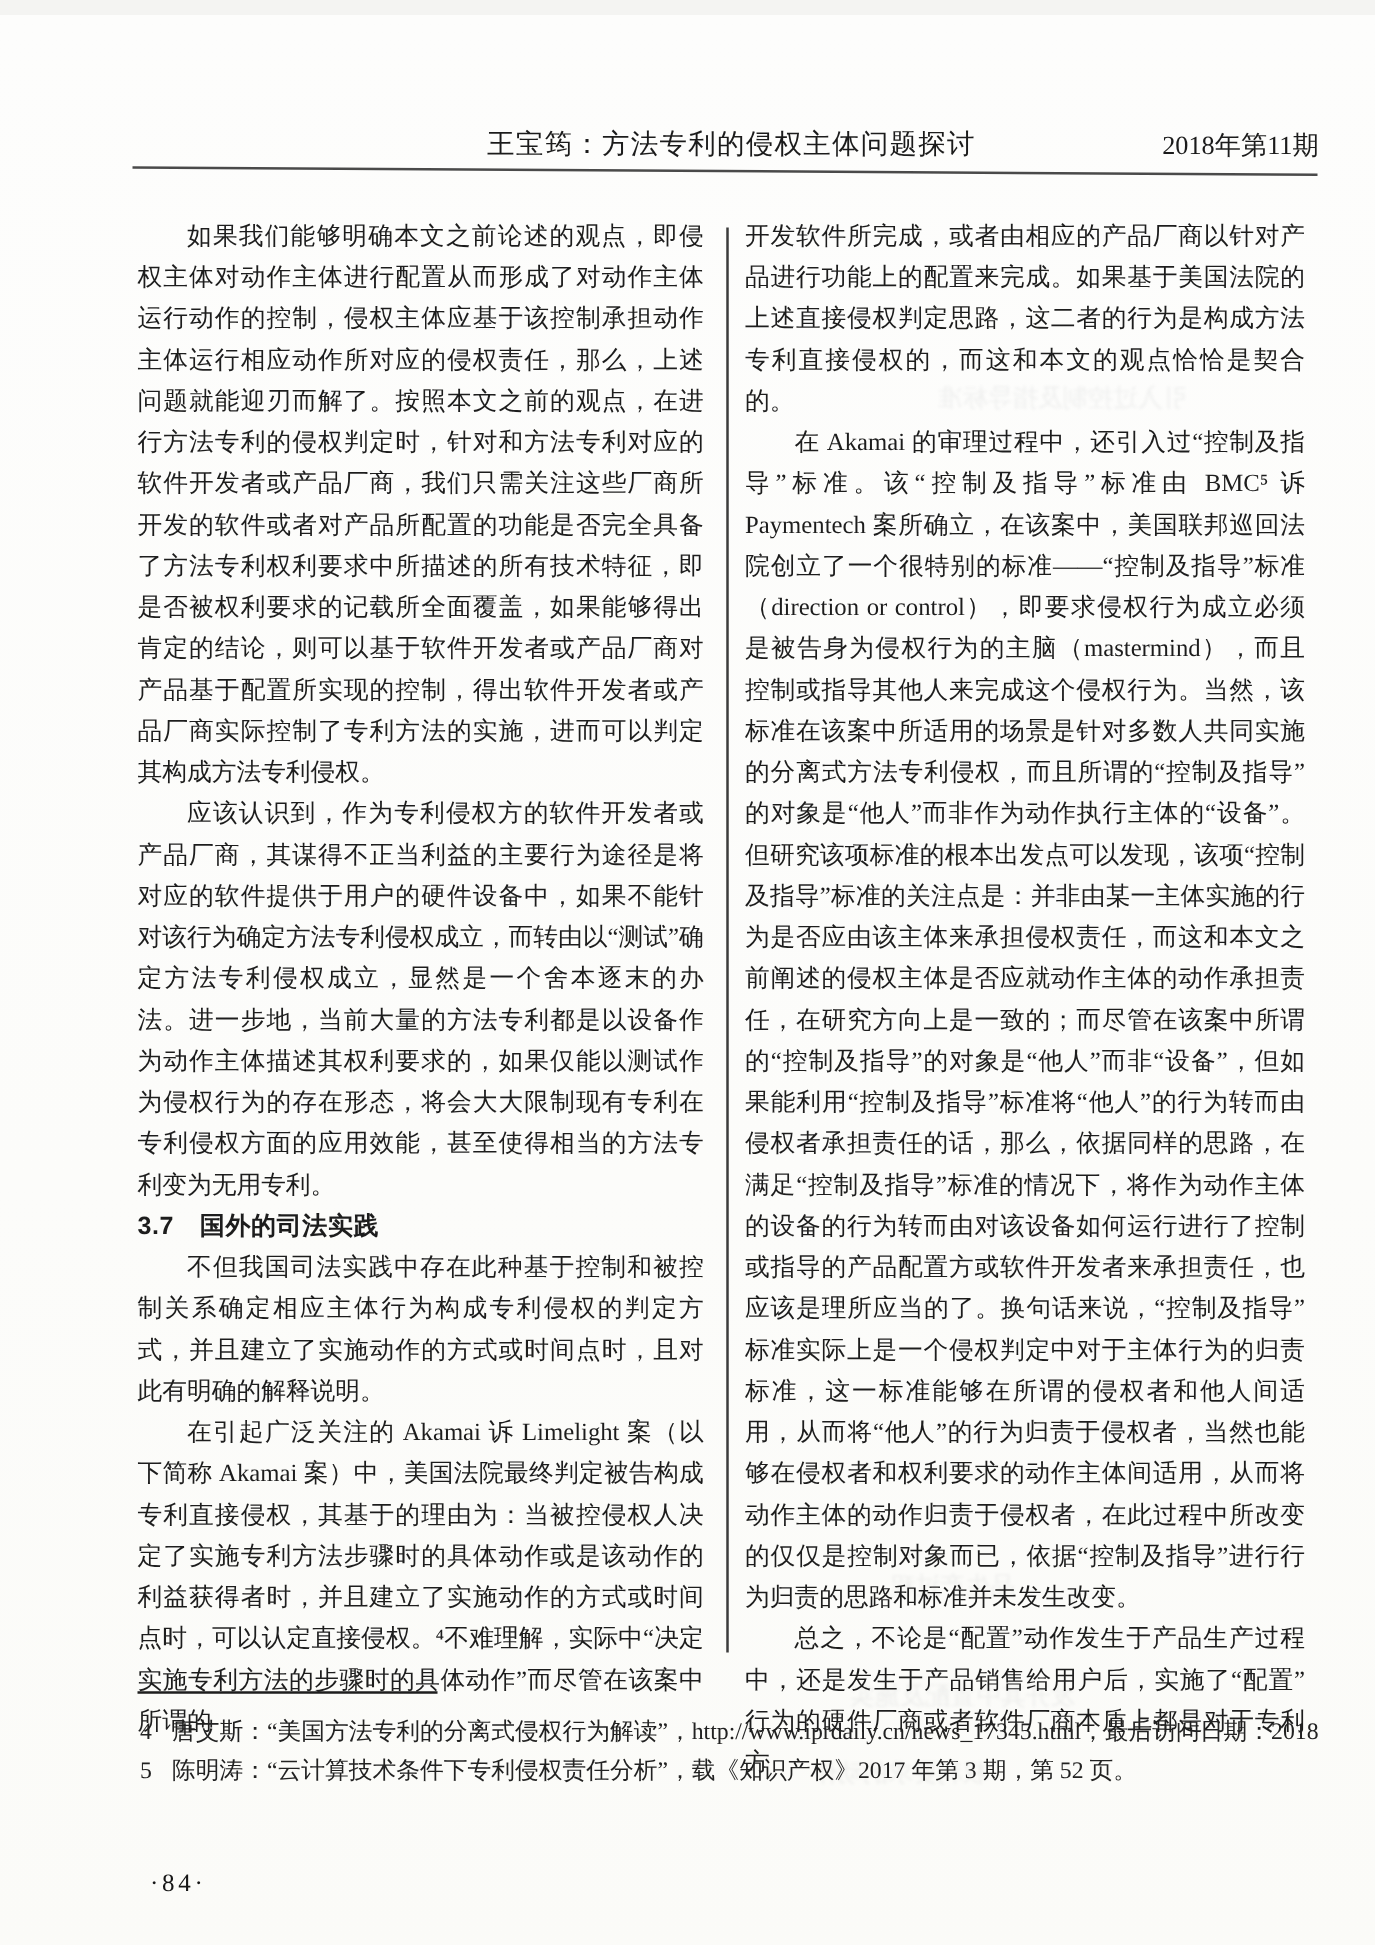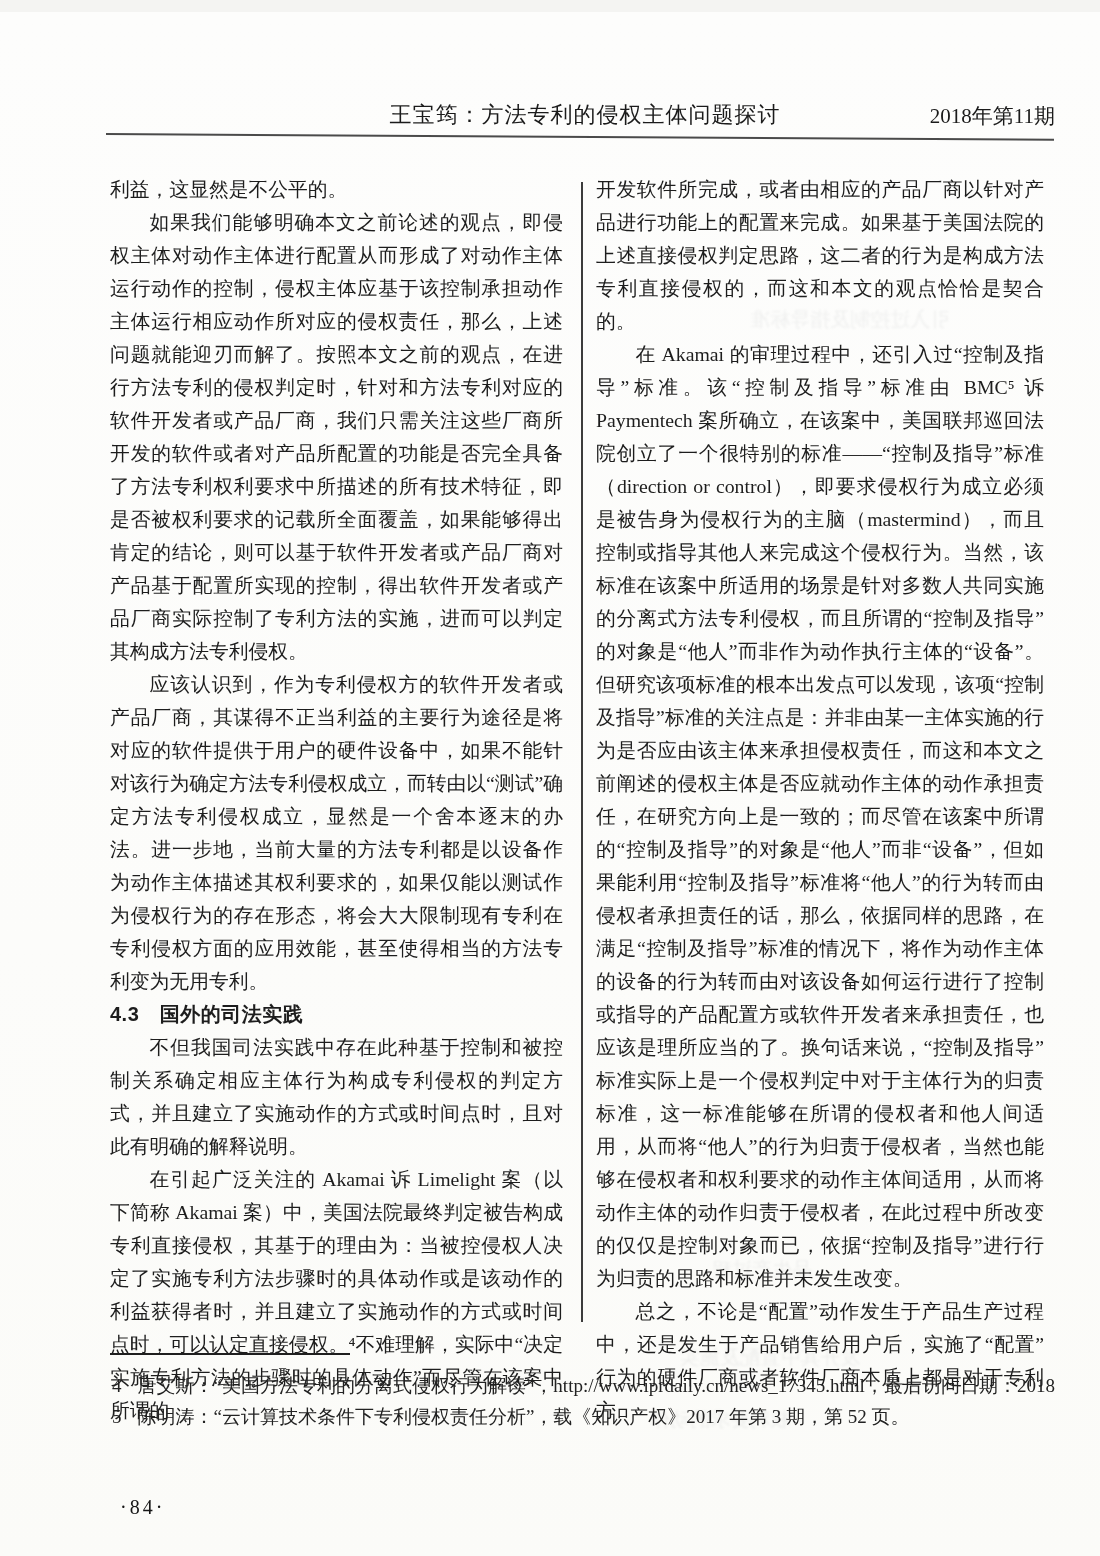--- a/index.html
+++ b/index.html
@@ -139,24 +139,23 @@
   <div class="running-title">王宝筠：方法专利的侵权主体问题探讨</div>
   <div class="issue-label">2018年第11期</div>
   <div class="header-rule"></div>
 
   <div class="bleed bleed-1">引入过控制及指导标准</div>
   <div class="bleed bleed-2">品生产过程</div>
   <div class="bleed bleed-3">发开其中置配及施实</div>
   <div class="bleed bleed-4">权利要求的动作</div>
 
   <div class="column column-left">
-      <p class="cont">利益，这显然是不公平的。</p>
       <p class="para">如果我们能够明确本文之前论述的观点，即侵权主体对动作主体进行配置从而形成了对动作主体运行动作的控制，侵权主体应基于该控制承担动作主体运行相应动作所对应的侵权责任，那么，上述问题就能迎刃而解了。按照本文之前的观点，在进行方法专利的侵权判定时，针对和方法专利对应的软件开发者或产品厂商，我们只需关注这些厂商所开发的软件或者对产品所配置的功能是否完全具备了方法专利权利要求中所描述的所有技术特征，即是否被权利要求的记载所全面覆盖，如果能够得出肯定的结论，则可以基于软件开发者或产品厂商对产品基于配置所实现的控制，得出软件开发者或产品厂商实际控制了专利方法的实施，进而可以判定其构成方法专利侵权。</p>
       <p class="para">应该认识到，作为专利侵权方的软件开发者或产品厂商，其谋得不正当利益的主要行为途径是将对应的软件提供于用户的硬件设备中，如果不能针对该行为确定方法专利侵权成立，而转由以“测试”确定方法专利侵权成立，显然是一个舍本逐末的办法。进一步地，当前大量的方法专利都是以设备作为动作主体描述其权利要求的，如果仅能以测试作为侵权行为的存在形态，将会大大限制现有专利在专利侵权方面的应用效能，甚至使得相当的方法专利变为无用专利。</p>
-      <p class="heading">4.3　国外的司法实践</p>
+      <p class="heading">3.7　国外的司法实践</p>
       <p class="para">不但我国司法实践中存在此种基于控制和被控制关系确定相应主体行为构成专利侵权的判定方式，并且建立了实施动作的方式或时间点时，且对此有明确的解释说明。</p>
       <p class="para">在引起广泛关注的 Akamai 诉 Limelight 案（以下简称 Akamai 案）中，美国法院最终判定被告构成专利直接侵权，其基于的理由为：当被控侵权人决定了实施专利方法步骤时的具体动作或是该动作的利益获得者时，并且建立了实施动作的方式或时间点时，可以认定直接侵权。⁴不难理解，实际中“决定实施专利方法的步骤时的具体动作”而尽管在该案中所谓的</p>
     </div>
 
   <div class="column-divider"></div>
 
   <div class="column column-right">
       <p class="cont">开发软件所完成，或者由相应的产品厂商以针对产品进行功能上的配置来完成。如果基于美国法院的上述直接侵权判定思路，这二者的行为是构成方法专利直接侵权的，而这和本文的观点恰恰是契合的。</p>
       <p class="para">在 Akamai 的审理过程中，还引入过“控制及指导”标准。该“控制及指导”标准由 BMC⁵ 诉 Paymentech 案所确立，在该案中，美国联邦巡回法院创立了一个很特别的标准——“控制及指导”标准（direction or control），即要求侵权行为成立必须是被告身为侵权行为的主脑（mastermind），而且控制或指导其他人来完成这个侵权行为。当然，该标准在该案中所适用的场景是针对多数人共同实施的分离式方法专利侵权，而且所谓的“控制及指导”的对象是“他人”而非作为动作执行主体的“设备”。但研究该项标准的根本出发点可以发现，该项“控制及指导”标准的关注点是：并非由某一主体实施的行为是否应由该主体来承担侵权责任，而这和本文之前阐述的侵权主体是否应就动作主体的动作承担责任，在研究方向上是一致的；而尽管在该案中所谓的“控制及指导”的对象是“他人”而非“设备”，但如果能利用“控制及指导”标准将“他人”的行为转而由侵权者承担责任的话，那么，依据同样的思路，在满足“控制及指导”标准的情况下，将作为动作主体的设备的行为转而由对该设备如何运行进行了控制或指导的产品配置方或软件开发者来承担责任，也应该是理所应当的了。换句话来说，“控制及指导”标准实际上是一个侵权判定中对于主体行为的归责标准，这一标准能够在所谓的侵权者和他人间适用，从而将“他人”的行为归责于侵权者，当然也能够在侵权者和权利要求的动作主体间适用，从而将动作主体的动作归责于侵权者，在此过程中所改变的仅仅是控制对象而已，依据“控制及指导”进行行为归责的思路和标准并未发生改变。</p>
       <p class="para">总之，不论是“配置”动作发生于产品生产过程中，还是发生于产品销售给用户后，实施了“配置”行为的硬件厂商或者软件厂商本质上都是对于专利方</p>

